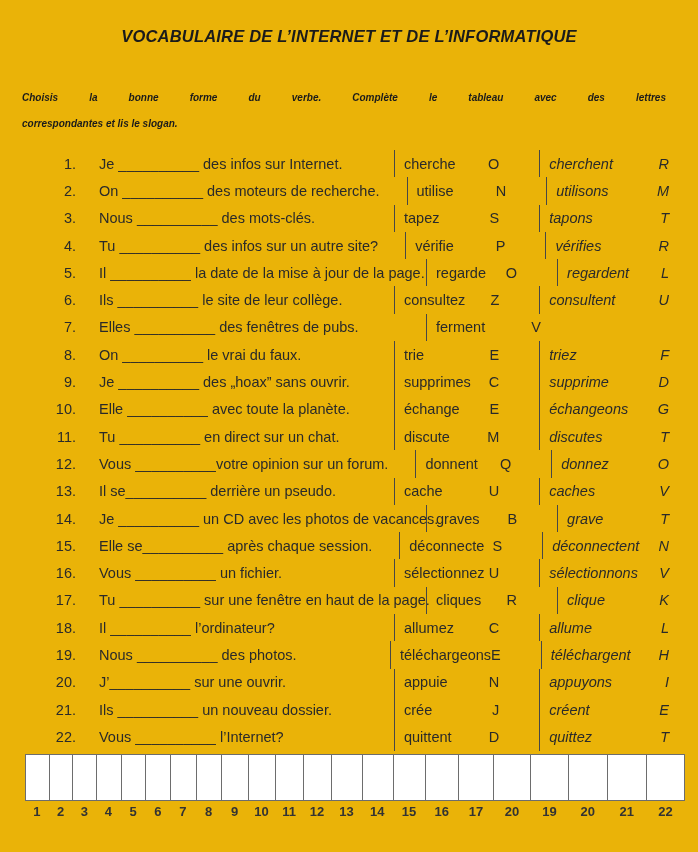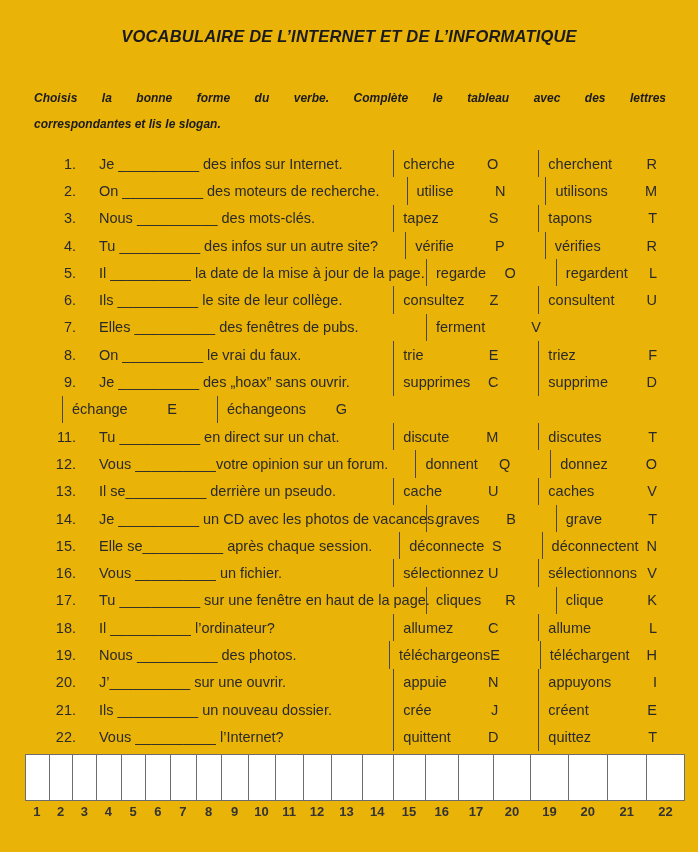--- a/index.html
+++ b/index.html
@@ -1,31 +1,31 @@
 <!DOCTYPE html>
 <html><head>
 <meta charset="utf-8">
 <style>
   html,body{margin:0;padding:0;background:#fff;}
   .sheet{position:relative;width:698px;height:852px;background:#eab308;overflow:hidden;
          font-family:"Liberation Sans",sans-serif;color:#262626;}
   .title{margin:27px 10px 0 10px;text-align:center;font-style:italic;font-weight:bold;
          font-size:16.5px;letter-spacing:.2px;color:#1b1b1b;}
-  .instr{margin:39px 32px 0 34px;font-style:italic;font-weight:bold;font-size:12px;
+  .instr{margin:39px 32px 0 22px;font-style:italic;font-weight:bold;font-size:10px;
          line-height:26px;color:#1b1b1b;}
   .instr .l1{display:block;text-align:justify;text-align-last:justify;}
   .instr .l2{display:block;}
   .extable{margin:13px 0 0 35px;width:663px;}
   .trow{display:flex;height:27.3px;align-items:center;font-size:14.5px;color:#2a2a2a;}
   .sent{width:364px;display:flex;align-items:baseline;padding-left:19px;box-sizing:border-box;}
   .rn{width:22px;text-align:right;flex:none;}
   .st{margin-left:23px;white-space:nowrap;}
   .opt{display:flex;justify-content:space-between;align-items:center;box-sizing:border-box;height:100%;margin-left:27px;}
   .o1{width:128px;border-left:1.2px solid #474747;padding-left:9px;padding-right:13px;}
-  .o2{width:171px;border-left:1.2px solid #474747;padding-left:9px;padding-right:41px;}
+  .o2{width:171px;border-left:1.2px solid #474747;padding-left:9px;padding-right:29px;font-style:italic;}
   .strip{display:flex;margin:3px 0 0 25px;width:660px;}
   .acol{display:flex;flex-direction:column;min-width:0;}
   .abox{height:45px;background:#fff;border-left:1.1px solid #6d6d6d;
         border-top:1.1px solid #6d6d6d;border-bottom:1.1px solid #6d6d6d;}
   .acol:last-child .abox{border-right:1.1px solid #6d6d6d;}
   .anum{text-align:center;font-size:13px;font-weight:bold;color:#333;padding-top:3px;}
 </style>
 </head>
 <body>
 
@@ -164,20 +164,24 @@
       <span class="vb">supprimes</span>
       <span class="lt">C</span>
     </div>
     <div class="opt o2">
       <span class="vb">supprime</span>
       <span class="lt">D</span>
     </div>
   </div>
 
   <div class="trow">
+    <div class="sent">
+      <span class="rn">10.</span>
+      <span class="st">Elle __________ avec toute la planète.</span>
+    </div>
     <div class="opt o1">
       <span class="vb">échange</span>
       <span class="lt">E</span>
     </div>
     <div class="opt o2">
       <span class="vb">échangeons</span>
       <span class="lt">G</span>
     </div>
   </div>
 

